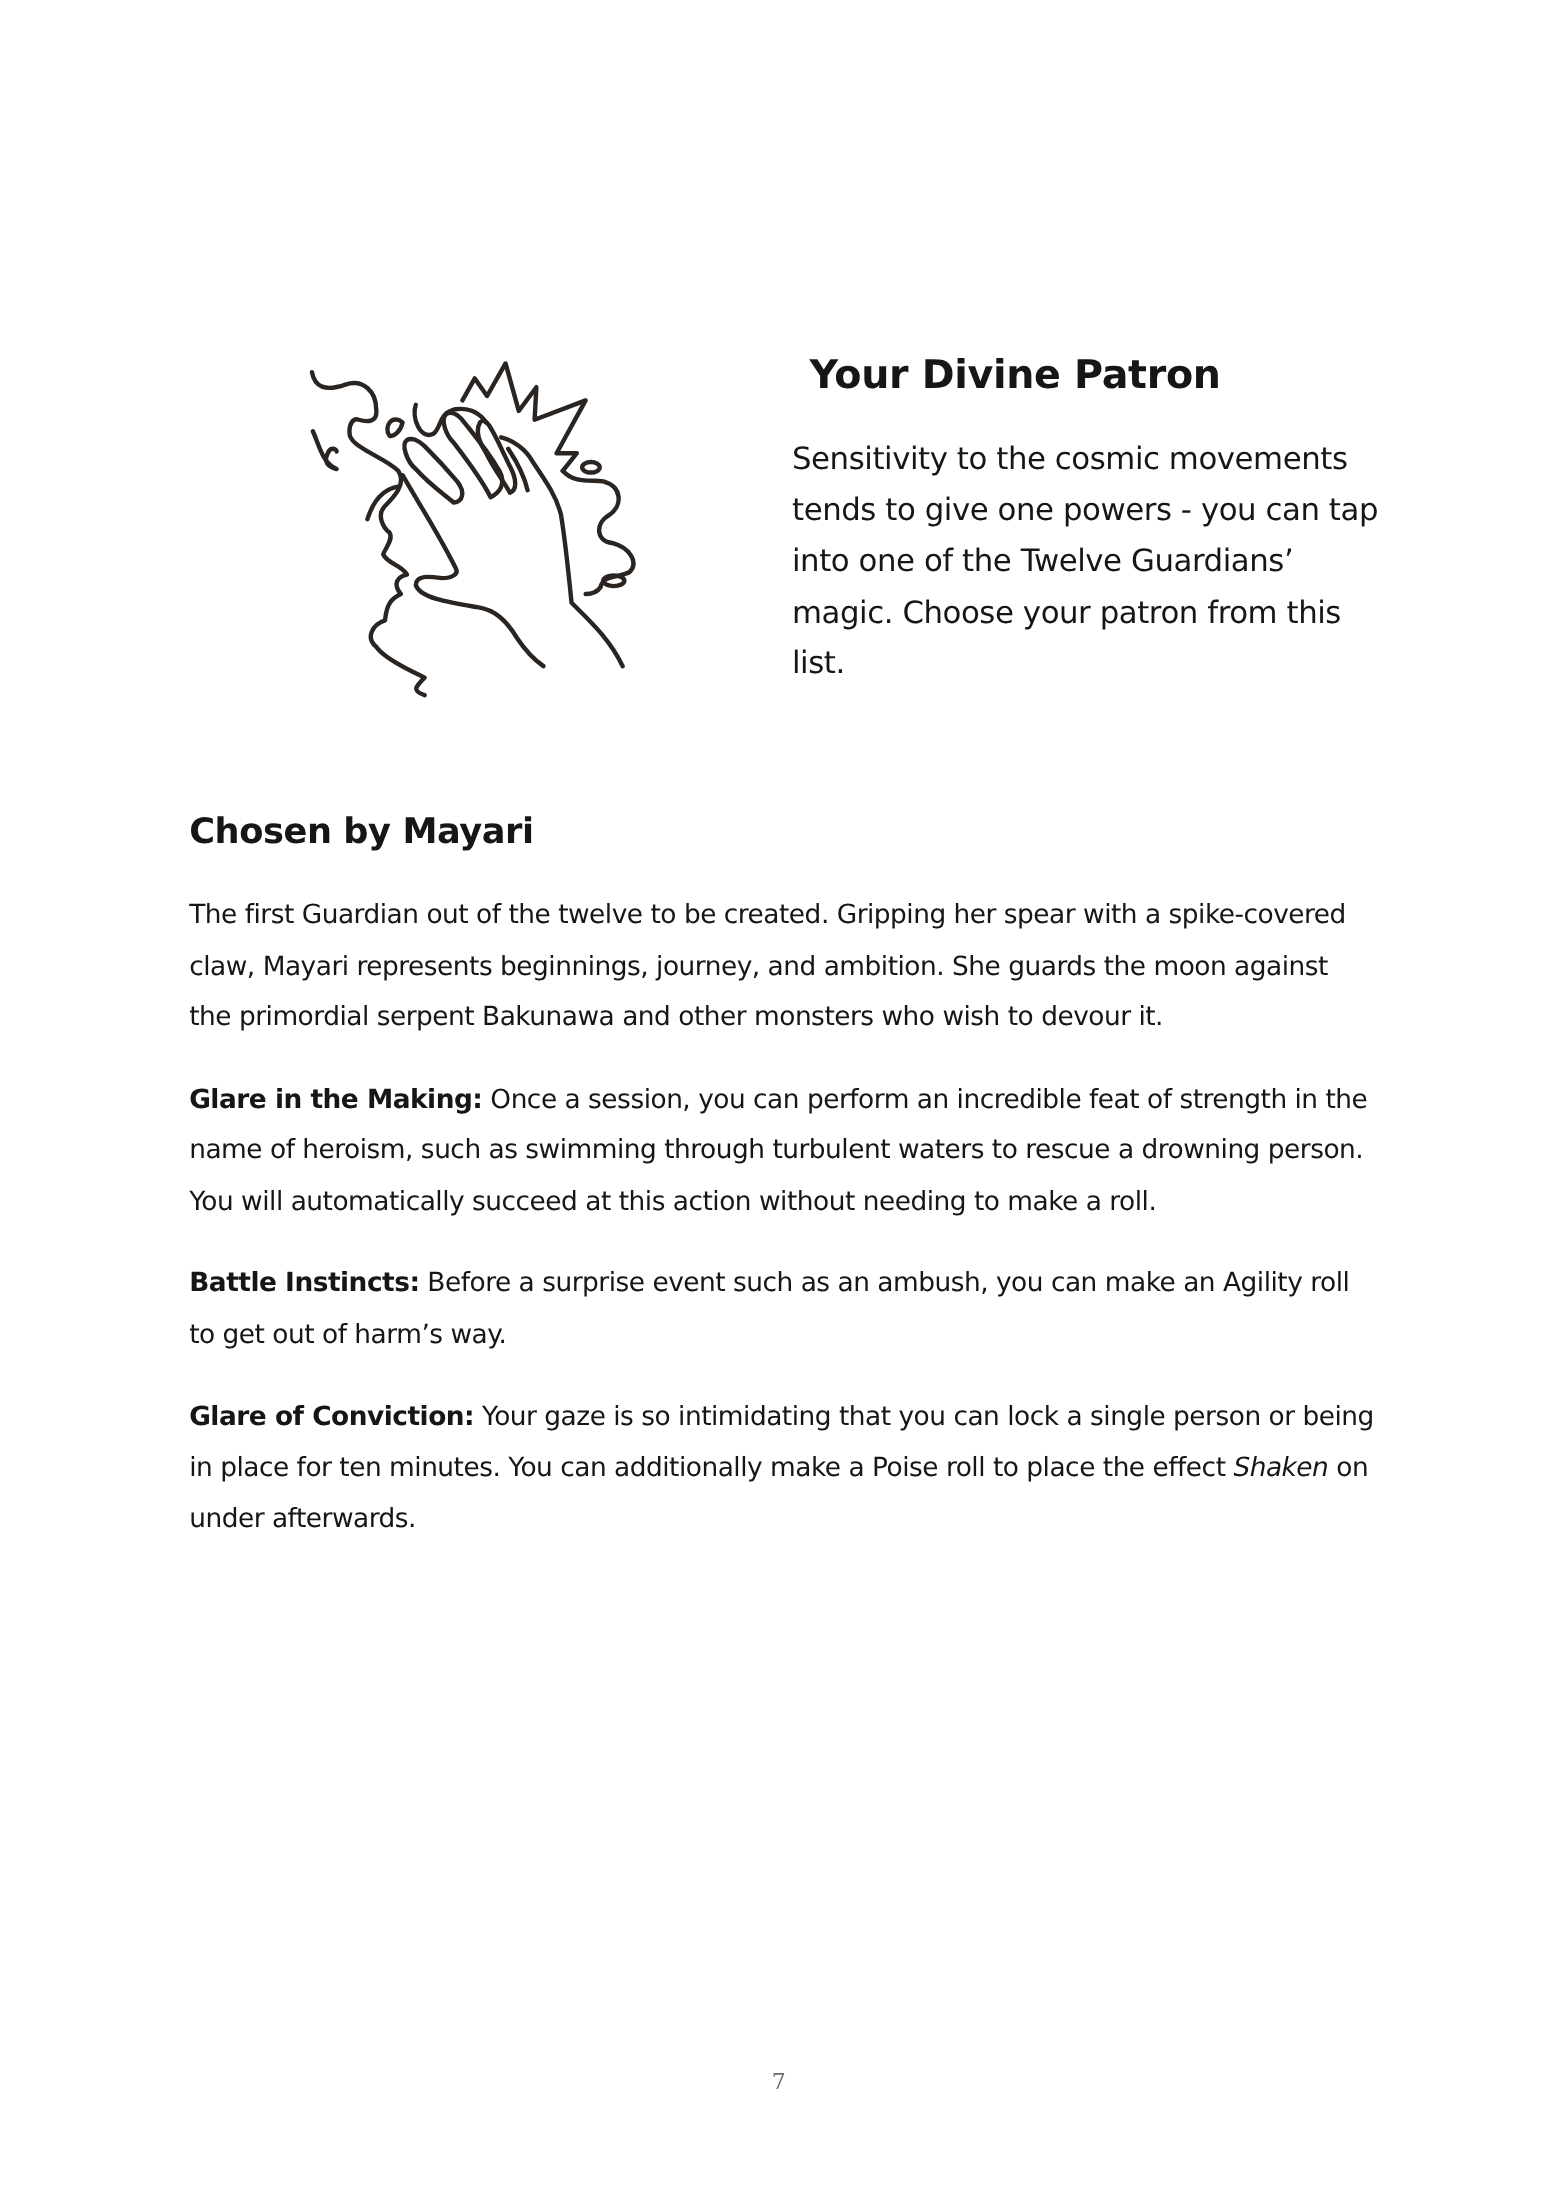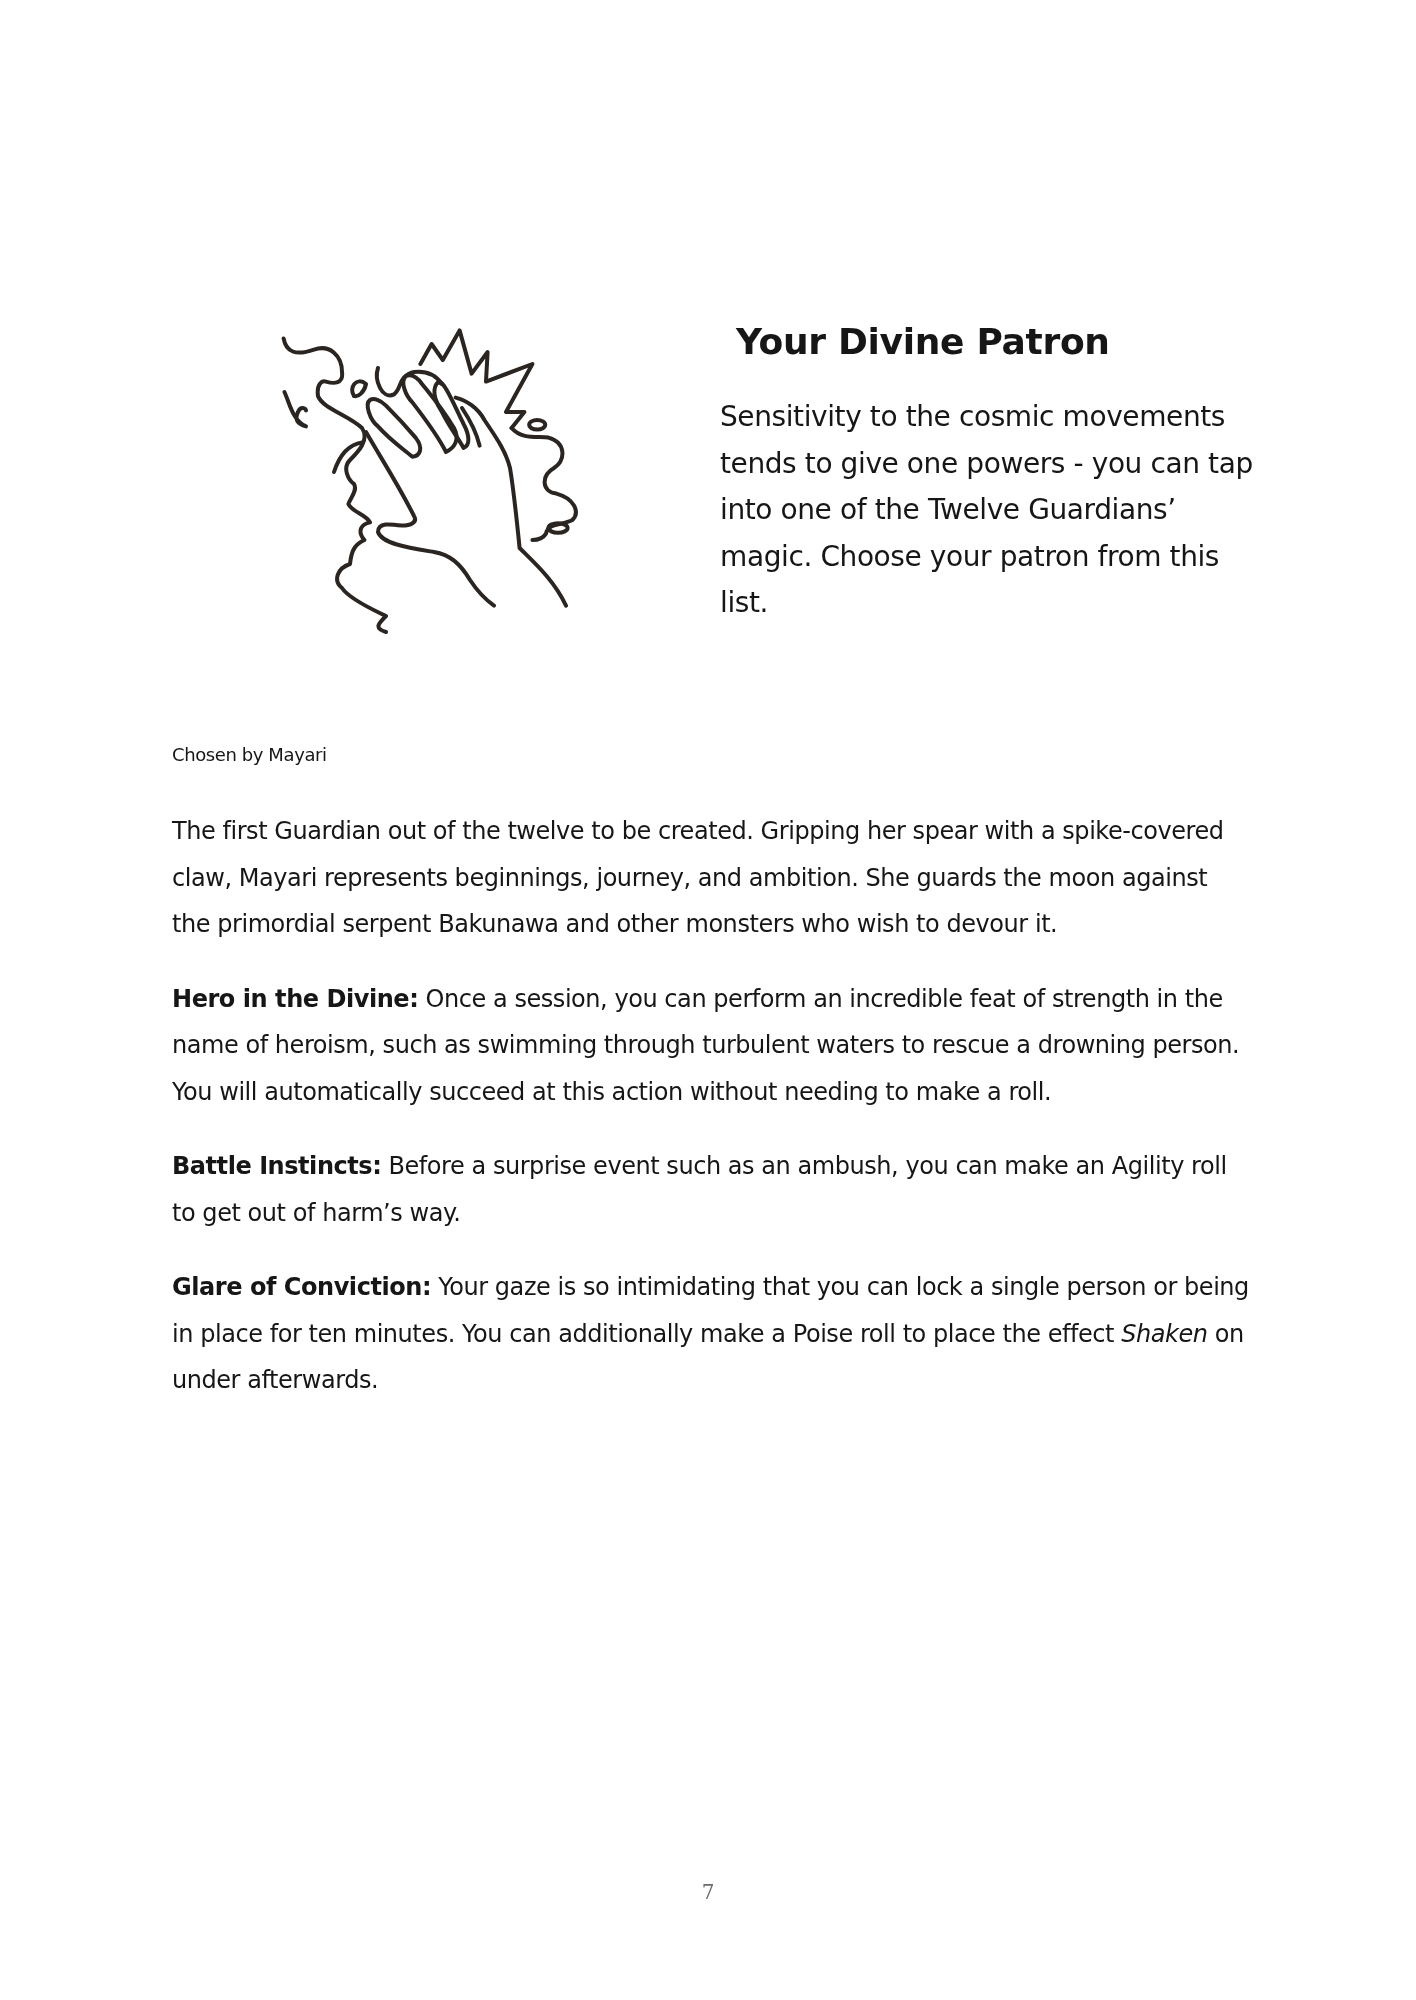--- a/index.html
+++ b/index.html
@@ -3,21 +3,21 @@
 <meta charset="utf-8">
 <style>
   html, body { margin: 0; padding: 0; background: #ffffff; }
   body { width: 1416px; height: 2000px; position: relative; overflow: hidden;
          font-family: "DejaVu Sans", sans-serif; color: #161616; }
   .illustration { position: absolute; left: 222px; top: 288px; width: 400px; height: 360px; }
   .intro { position: absolute; left: 720px; top: 300px; width: 540px; }
   .intro h1 { margin: 16px; font-size: 36px; font-weight: bold; line-height: 52px; letter-spacing: -0.3px; }
   .intro p { margin: 26px 0 0 0; font-size: 28px; line-height: 46.5px; letter-spacing: -0.4px; }
   .body { position: absolute; left: 172px; top: 732px; width: 1080px; }
-  .body h2 { margin: 0; font-size: 18px; font-weight: normal; line-height: 46px; letter-spacing: -0.4px; }
+  .body h2 { margin: 0; font-size: 32px; font-weight: bold; line-height: 46px; letter-spacing: -0.4px; }
   .body p { margin: 28px 0 0 0; font-size: 24px; line-height: 46.5px; letter-spacing: -0.45px; }
   .body p.first { margin-top: 30px; }
   .body b { font-weight: bold; }
   .page-num { position: absolute; left: 0; width: 1416px; top: 1880px; text-align: center;
               font-family: "DejaVu Serif", serif; font-size: 20px; color: #6b6b6b; }
   svg path, svg ellipse { fill: none; stroke: #2b2522; stroke-width: 5; stroke-linecap: round; stroke-linejoin: round; }
 </style>
 </head>
 <body>
 
@@ -48,21 +48,21 @@
 <div class="intro">
   <h1>Your Divine Patron</h1>
   <p>Sensitivity to the cosmic movements tends to give one powers - you can tap into one of the Twelve Guardians’ magic. Choose your patron from this list.</p>
 </div>
 
 <div class="body">
   <h2>Chosen by Mayari</h2>
   <p class="first">The first Guardian out of the twelve to be created. Gripping her spear with a spike-covered claw, Mayari represents beginnings, journey, and ambition. She guards the moon against the primordial serpent Bakunawa and other monsters who wish to devour it.</p>
 
 
-  <p><b>Hero in the Divine:</b><span> Once a session, you can perform an incredible feat of strength in the name of heroism, such as swimming through turbulent waters to rescue a drowning person. You will automatically succeed at this action without needing to make a roll.</span></p>
+  <p><b>Glare in the Making:</b><span> Once a session, you can perform an incredible feat of strength in the name of heroism, such as swimming through turbulent waters to rescue a drowning person. You will automatically succeed at this action without needing to make a roll.</span></p>
 
 
   <p><b>Battle Instincts:</b><span> Before a surprise event such as an ambush, you can make an Agility roll to get out of harm’s way.</span></p>
 
   <p><b>Glare of Conviction:</b><span> Your gaze is so intimidating that you can lock a single person or being in place for ten minutes. You can additionally make a Poise roll to place the effect </span><i>Shaken</i><span> on under afterwards.</span></p>
 </div>
 
 <div class="page-num">7</div>
 
 </body></html>

